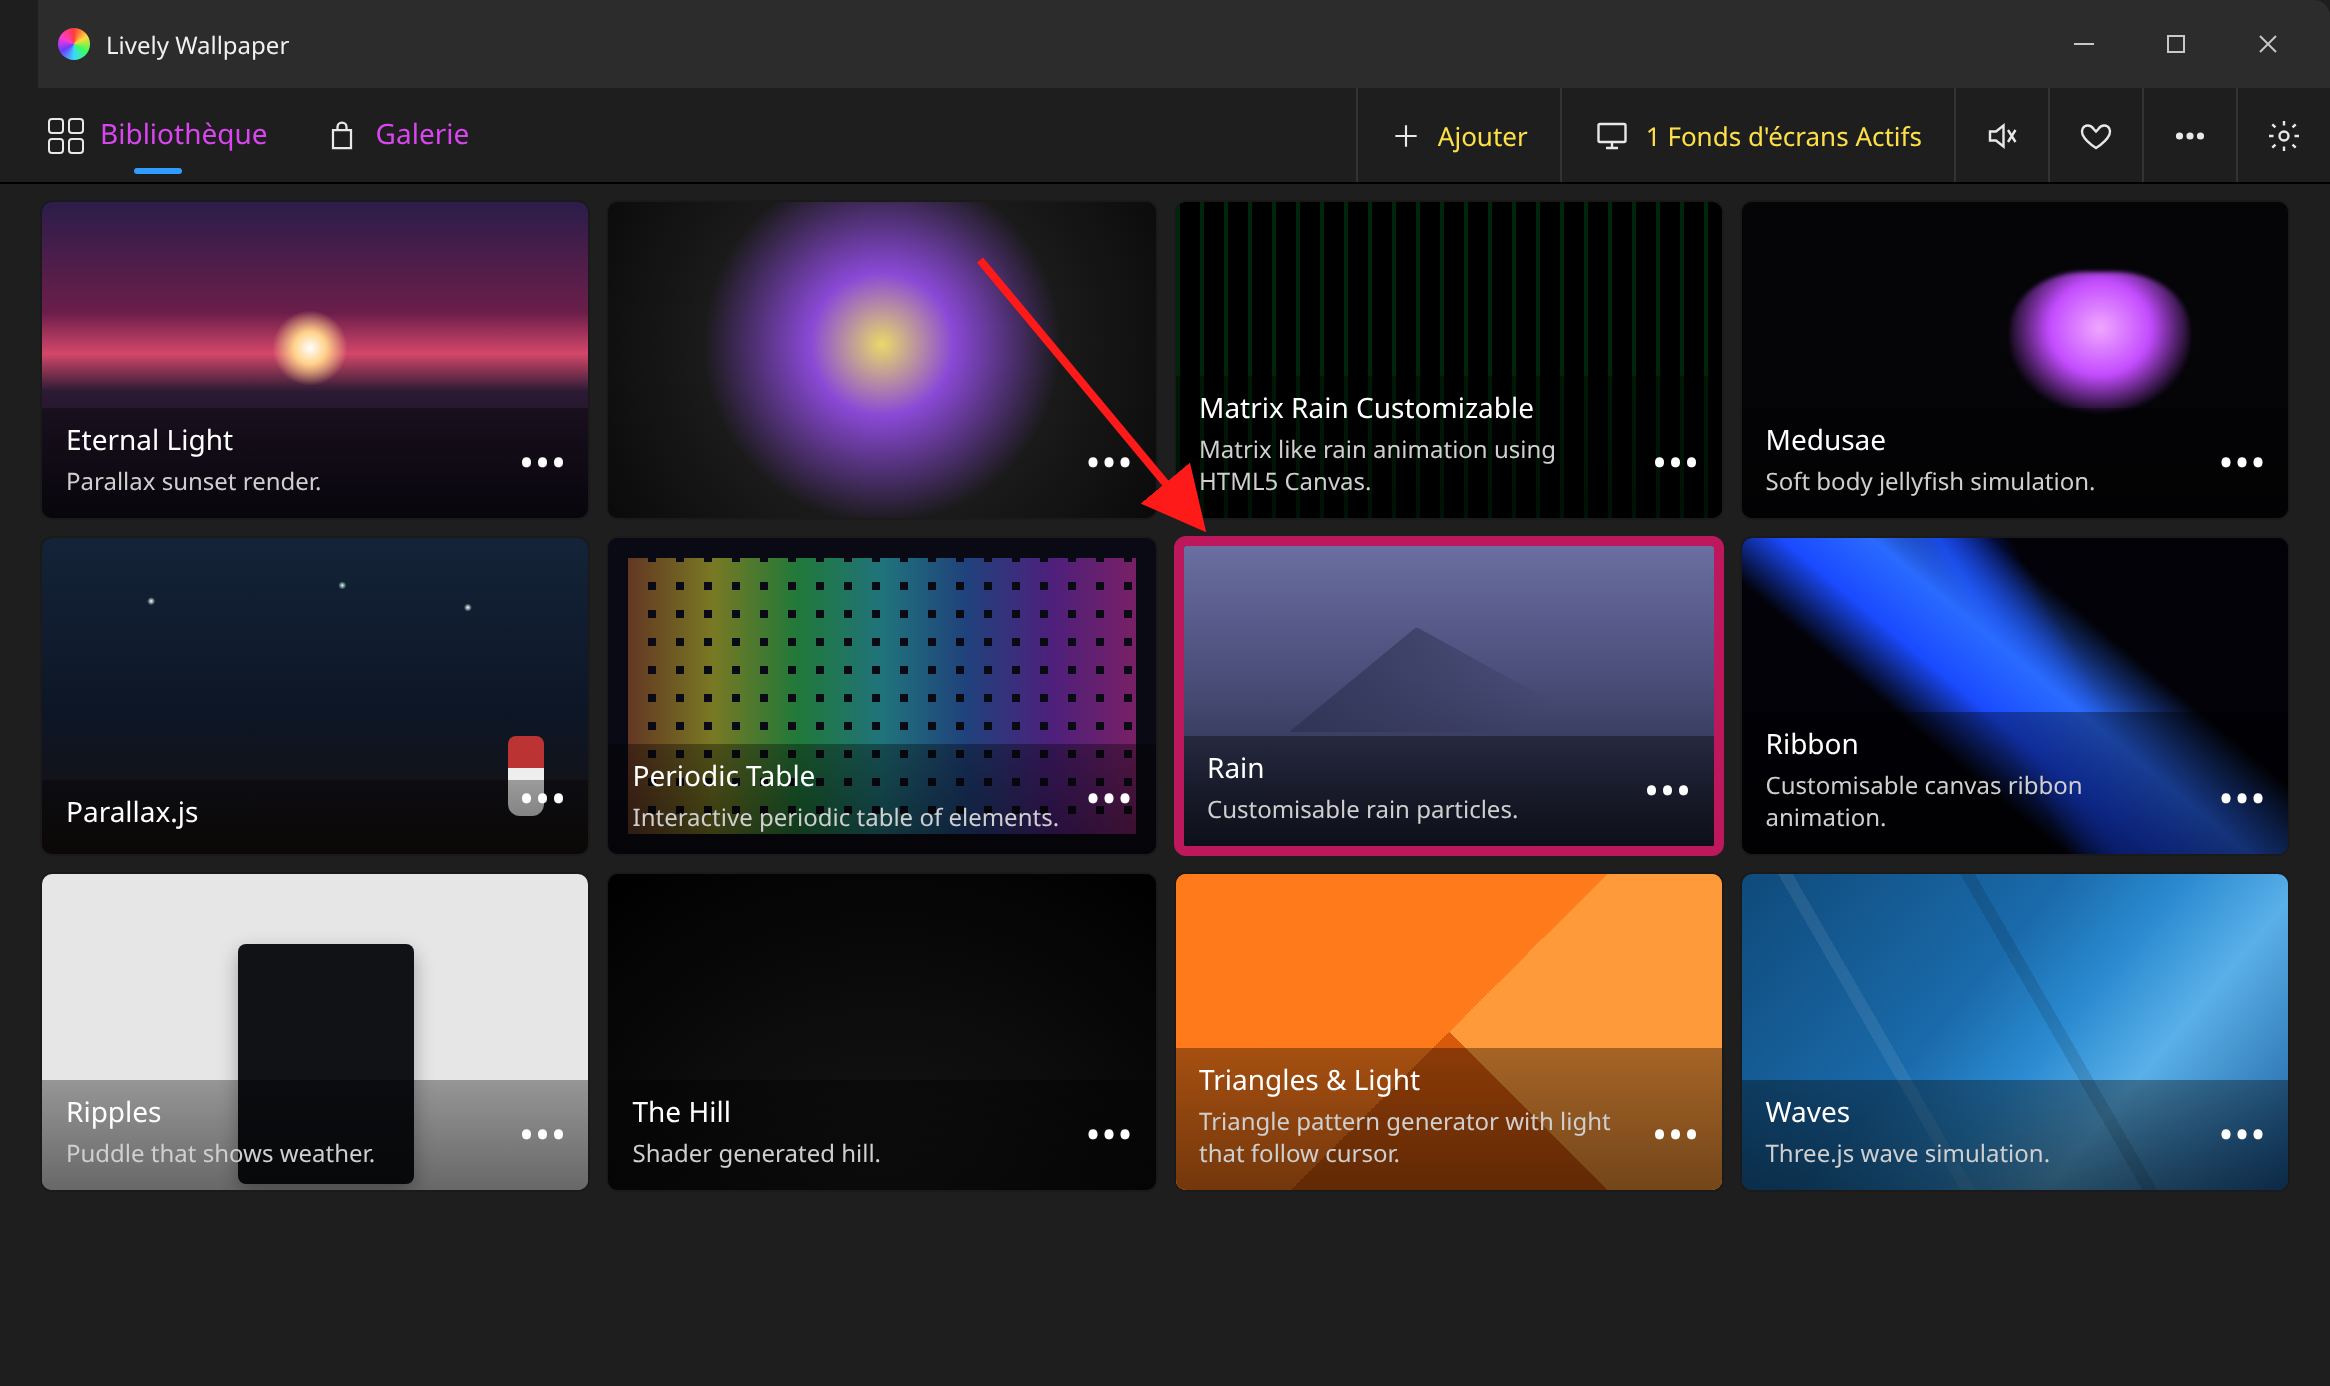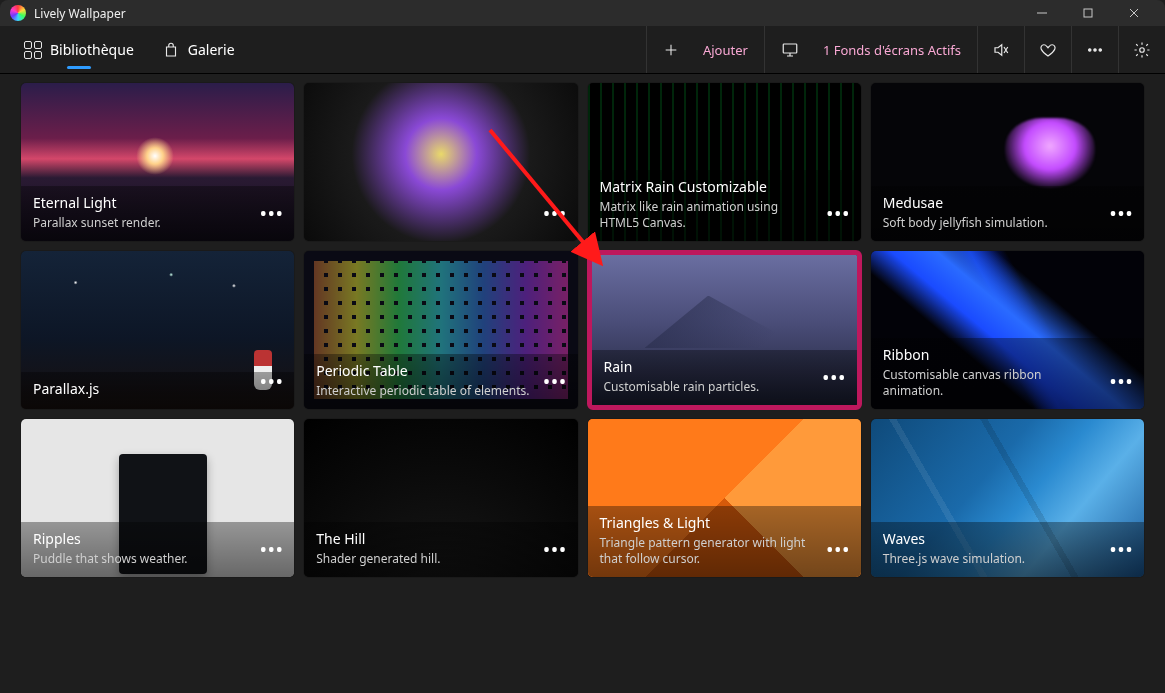--- a/index.html
+++ b/index.html
@@ -7,26 +7,27 @@
     background: #1e1e1e;
     font-family: "Segoe UI", system-ui, sans-serif;
     color: #e8e8e8;
     width: 1165px;
     height: 693px;
     overflow: hidden;
     border-radius: 8px;
   }
   
   .titlebar {
-    height: 26px;
+    height: 44px;
     background: #2c2c2c;
     display: flex;
     align-items: center;
     padding: 0 8px 0 10px;
     color: #f0f0f0;
+    margin-left: 19px;
   }
   .titlebar .app-icon {
     width: 16px; height: 16px; margin-right: 8px;
     border-radius: 50%;
     background: conic-gradient(#ff3b3b, #ffd93b, #3bff5a, #3bd7ff, #6b3bff, #ff3bce, #ff3b3b);
   }
   .titlebar .title { font-size: 12px; }
   .titlebar .win-controls { margin-left: auto; display: flex; }
   .win-btn {
     width: 46px; height: 32px; display: flex; align-items: center; justify-content: center;
@@ -37,34 +38,34 @@
   .toolbar {
     height: 48px;
     display: flex;
     align-items: stretch;
     border-bottom: 1px solid #000000;
     background: #1e1e1e;
   }
   .tleft { display: flex; align-items: stretch; padding-left: 10px; }
   .tab {
     display: flex; align-items: center; padding: 0 14px; gap: 8px;
-    color: #ffffff; font-size: 14px; position: relative;
+    color: #d946ef; font-size: 14px; position: relative;
   }
   .tab.active::after {
     content: ""; position: absolute; left: 50%; transform: translateX(-50%);
     bottom: 4px; width: 24px; height: 3px; background: #2f9cff; border-radius: 2px;
   }
   .tab .ic { width: 18px; height: 18px; display:flex; align-items:center; justify-content:center; }
   .bag .ic svg, .grid-ic svg { stroke: #e8e8e8; fill:none; stroke-width:1.5; }
   .grid-ic { width:18px; height:18px; display:grid; grid-template-columns:1fr 1fr; grid-template-rows:1fr 1fr; gap:2px;}
   .grid-ic span { border:1.5px solid #e8e8e8; border-radius:2px;}
   .tright { margin-left: auto; display: flex; align-items: stretch; }
   .tbtn {
-    display: flex; align-items: center; gap: 24px; padding: 0 16px;
-    font-size: 13px; color: #f9a8d4;
+    display: flex; align-items: center; gap: 8px; padding: 0 16px;
+    font-size: 13px; color: #fde047;
     border-left: 1px solid #333;
   }
   .tbtn.iconic { padding: 0 14px; }
   .tbtn svg { stroke: #e8e8e8; fill:none; stroke-width:1.6; }
   
   .grid {
     padding: 8px 20px;
     display: grid;
     grid-template-columns: repeat(4, 1fr);
     gap: 8px;

